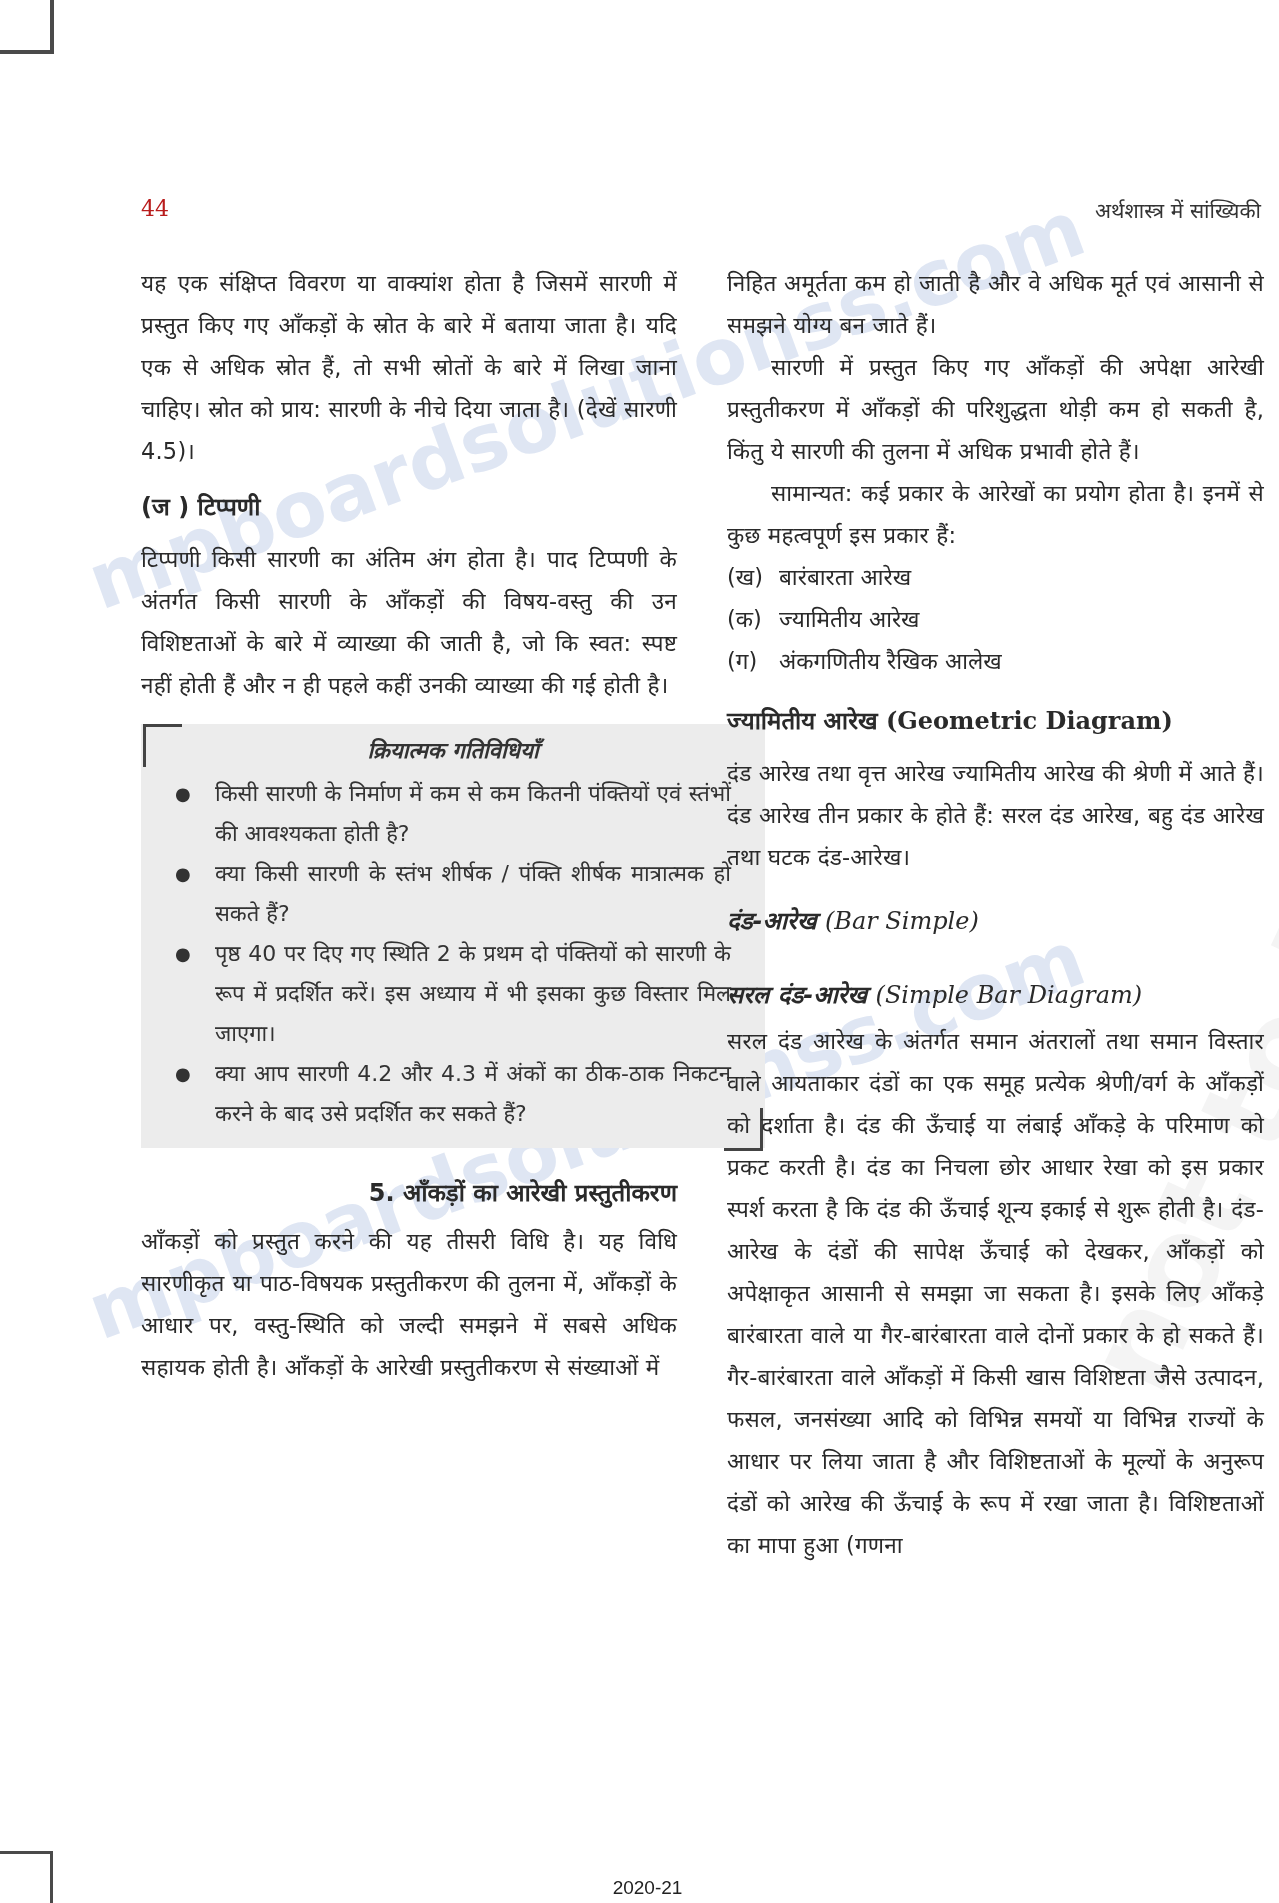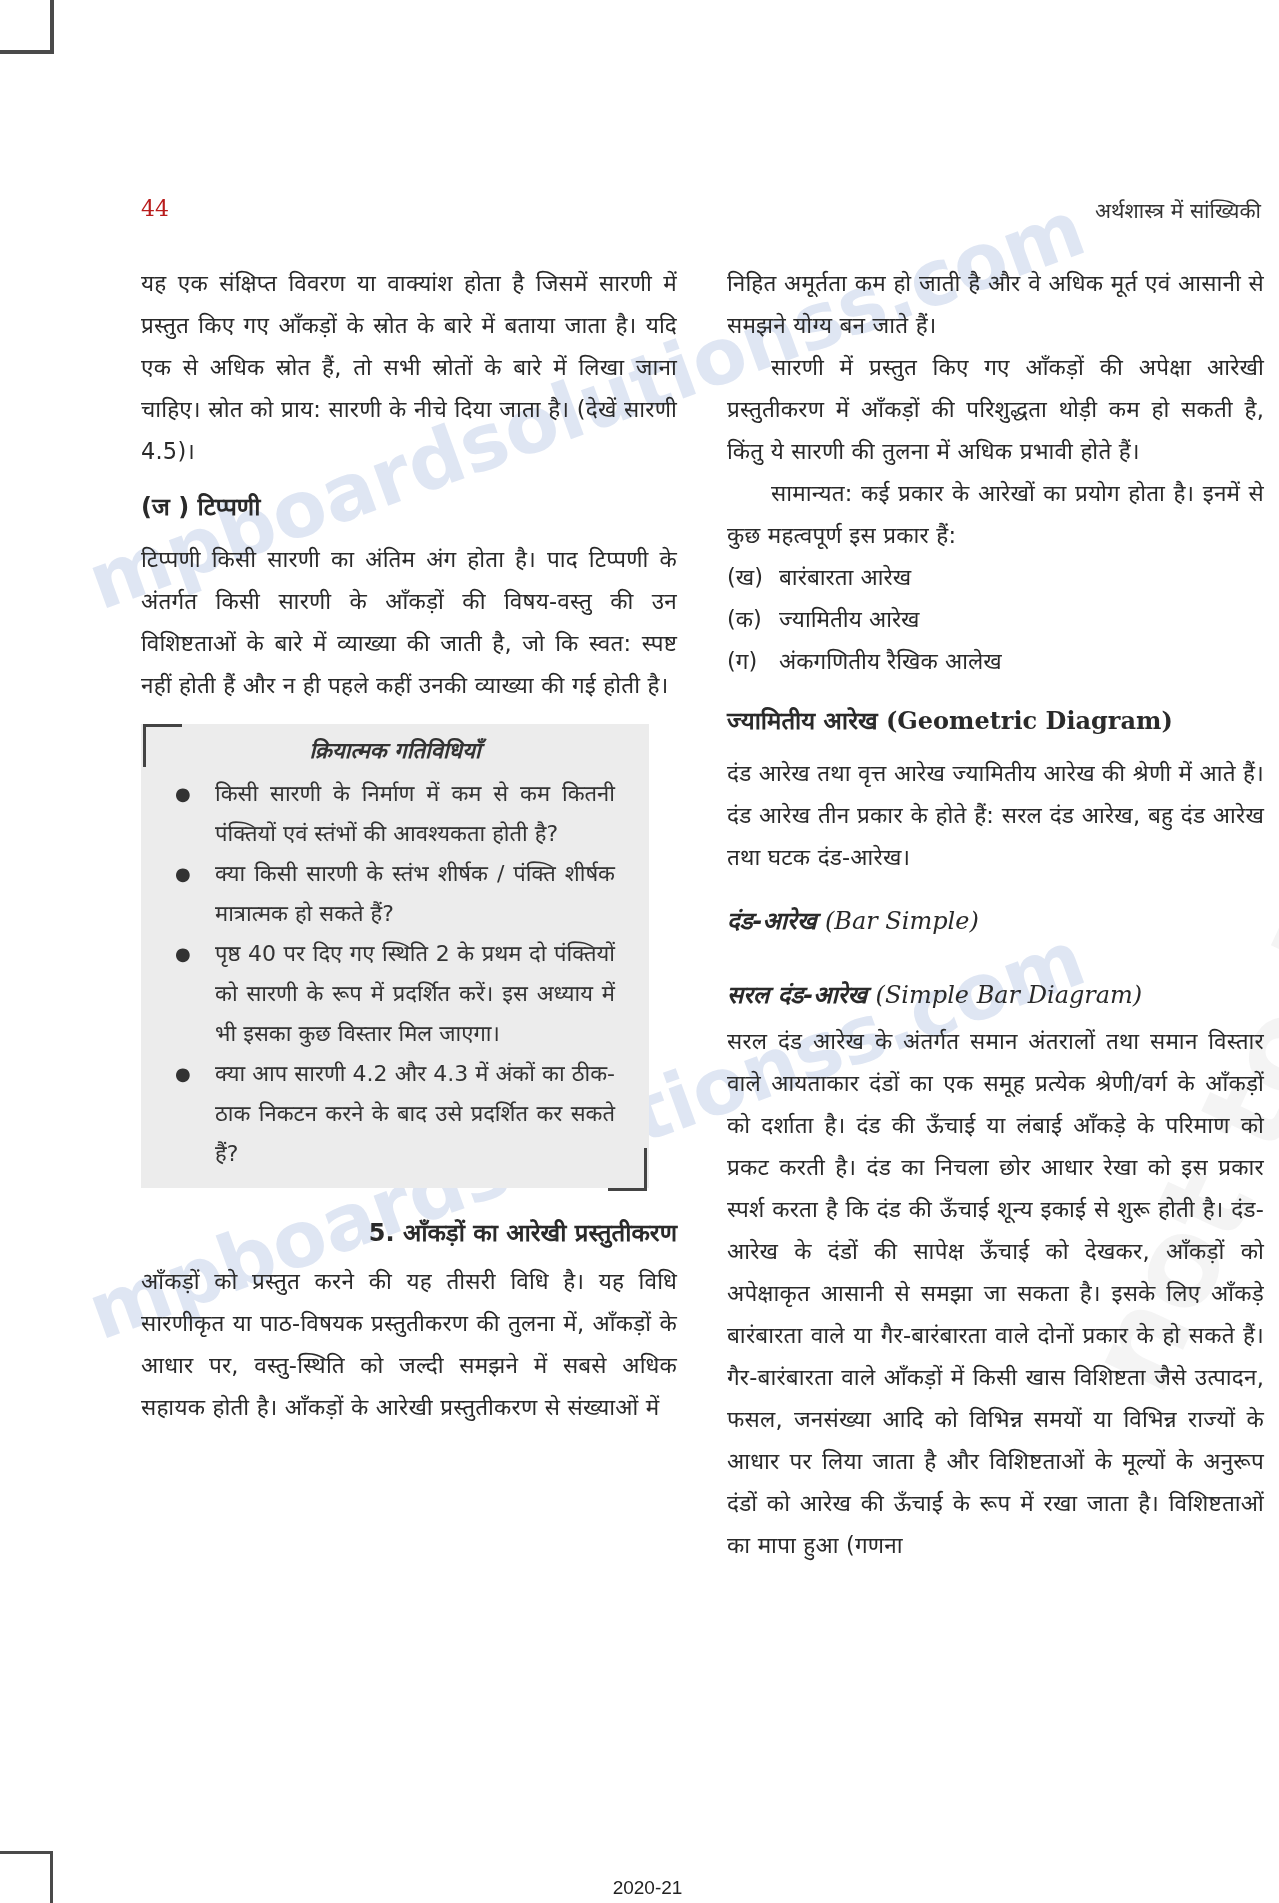--- a/index.html
+++ b/index.html
@@ -29,21 +29,21 @@
     .heading-en { font-family: "DejaVu Serif", serif; font-weight: bold; }
     .italic-heading { font-size: 24px; line-height: 42px; font-style: italic; }
     .italic-heading .en { font-family: "DejaVu Serif", serif; font-weight: normal; font-style: italic; }
     .italic-heading .hi-bold { font-weight: bold; text-align: right; }
     .list-line { font-size: 22.5px; line-height: 42px; }
     .list-line .marker { display: inline-block; width: 52px; }
 
     .activity-box {
       position: relative; margin-top: 18px; margin-bottom: 24px;
       background: #ececec; padding: 10px 12px 14px 12px;
-      width: 508px; box-sizing: border-box;
+      width: 624px; box-sizing: border-box;
     }
     .activity-box .corner-tl { position: absolute; left: 2px; top: 0; width: 36px; height: 40px; border-left: 3px solid #444; border-top: 3px solid #444; }
     .activity-box .corner-br { position: absolute; right: 2px; bottom: -3px; width: 36px; height: 40px; border-right: 3px solid #444; border-bottom: 3px solid #444; }
     .activity-title { text-align: center; font-size: 22px; font-style: italic; font-weight: bold; line-height: 34px; margin-bottom: 6px; color: #333; }
     .activity-item { display: flex; font-size: 22px; line-height: 40px; color: #333; }
     .activity-item .bullet { width: 62px; flex: none; padding-left: 22px; box-sizing: border-box; font-size: 18px; }
     .activity-item .text { flex: 1; text-align: justify; text-align-last: left; padding-right: 22px; }
 
     .watermark { position: absolute; pointer-events: none; font-family: "DejaVu Sans", sans-serif; font-weight: bold; color: rgba(110,140,200,0.22); white-space: nowrap; }
     .wm1 { left: 60px; top: 360px; font-size: 78px; transform: rotate(-20deg); }

